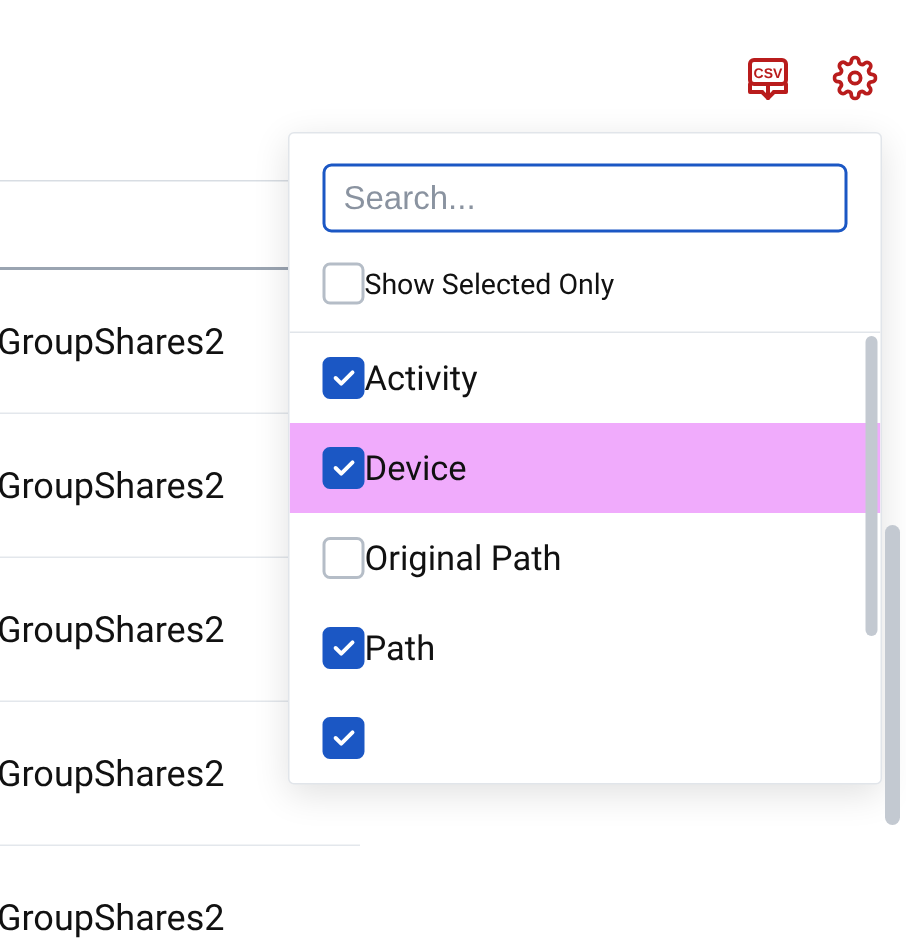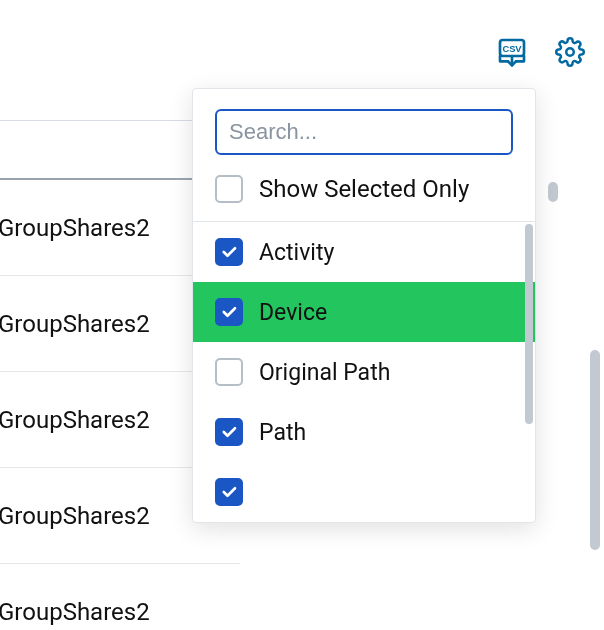--- a/index.html
+++ b/index.html
@@ -37,29 +37,29 @@
     position: absolute;
     top: 34px; right: 16px;
     display: flex;
     gap: 22px;
     align-items: center;
   }
   .icon-btn {
     width: 36px; height: 36px;
     display: flex; align-items: center; justify-content: center;
     cursor: pointer;
-    color: #0369a1;
+    color: #b91c1c;
   }
 
   
   .popover {
     position: absolute;
     left: 192px;
     top: 88px;
-    width: 344px;
+    width: 396px;
     background: #fff;
     border: 1px solid #e1e5ea;
     border-radius: 4px;
     box-shadow: 0 6px 24px rgba(0,0,0,.12);
     display: flex;
     flex-direction: column;
     overflow: hidden;
   }
   .popover-top {
     padding: 20px 22px 14px;
@@ -73,39 +73,38 @@
     padding: 0 12px;
     color: #111;
     outline: none;
     caret-color: #111;
   }
   .search-input::placeholder { color: #8a93a0; }
 
   .show-selected {
     display: flex;
     align-items: center;
-    gap: 16px;
+    gap: 0;
     padding: 6px 22px 18px;
-    font-size: 24px;
+    font-size: 19px;
     border-bottom: 1px solid #e1e5ea;
   }
 
   .options {
     position: relative;
     max-height: 392px;
     overflow: hidden; 
   }
   .option {
     display: flex;
     align-items: center;
-    gap: 16px;
     padding: 16px 22px;
     font-size: 23px;
   }
-  .option.hover { background: #22c55e; }
+  .option.hover { background: #f0abfc; }
 
   
   .cb {
     width: 28px; height: 28px;
     border-radius: 5px;
     flex: 0 0 28px;
     display: flex; align-items: center; justify-content: center;
   }
   .cb.unchecked {
     border: 2px solid #b5bdc7;

